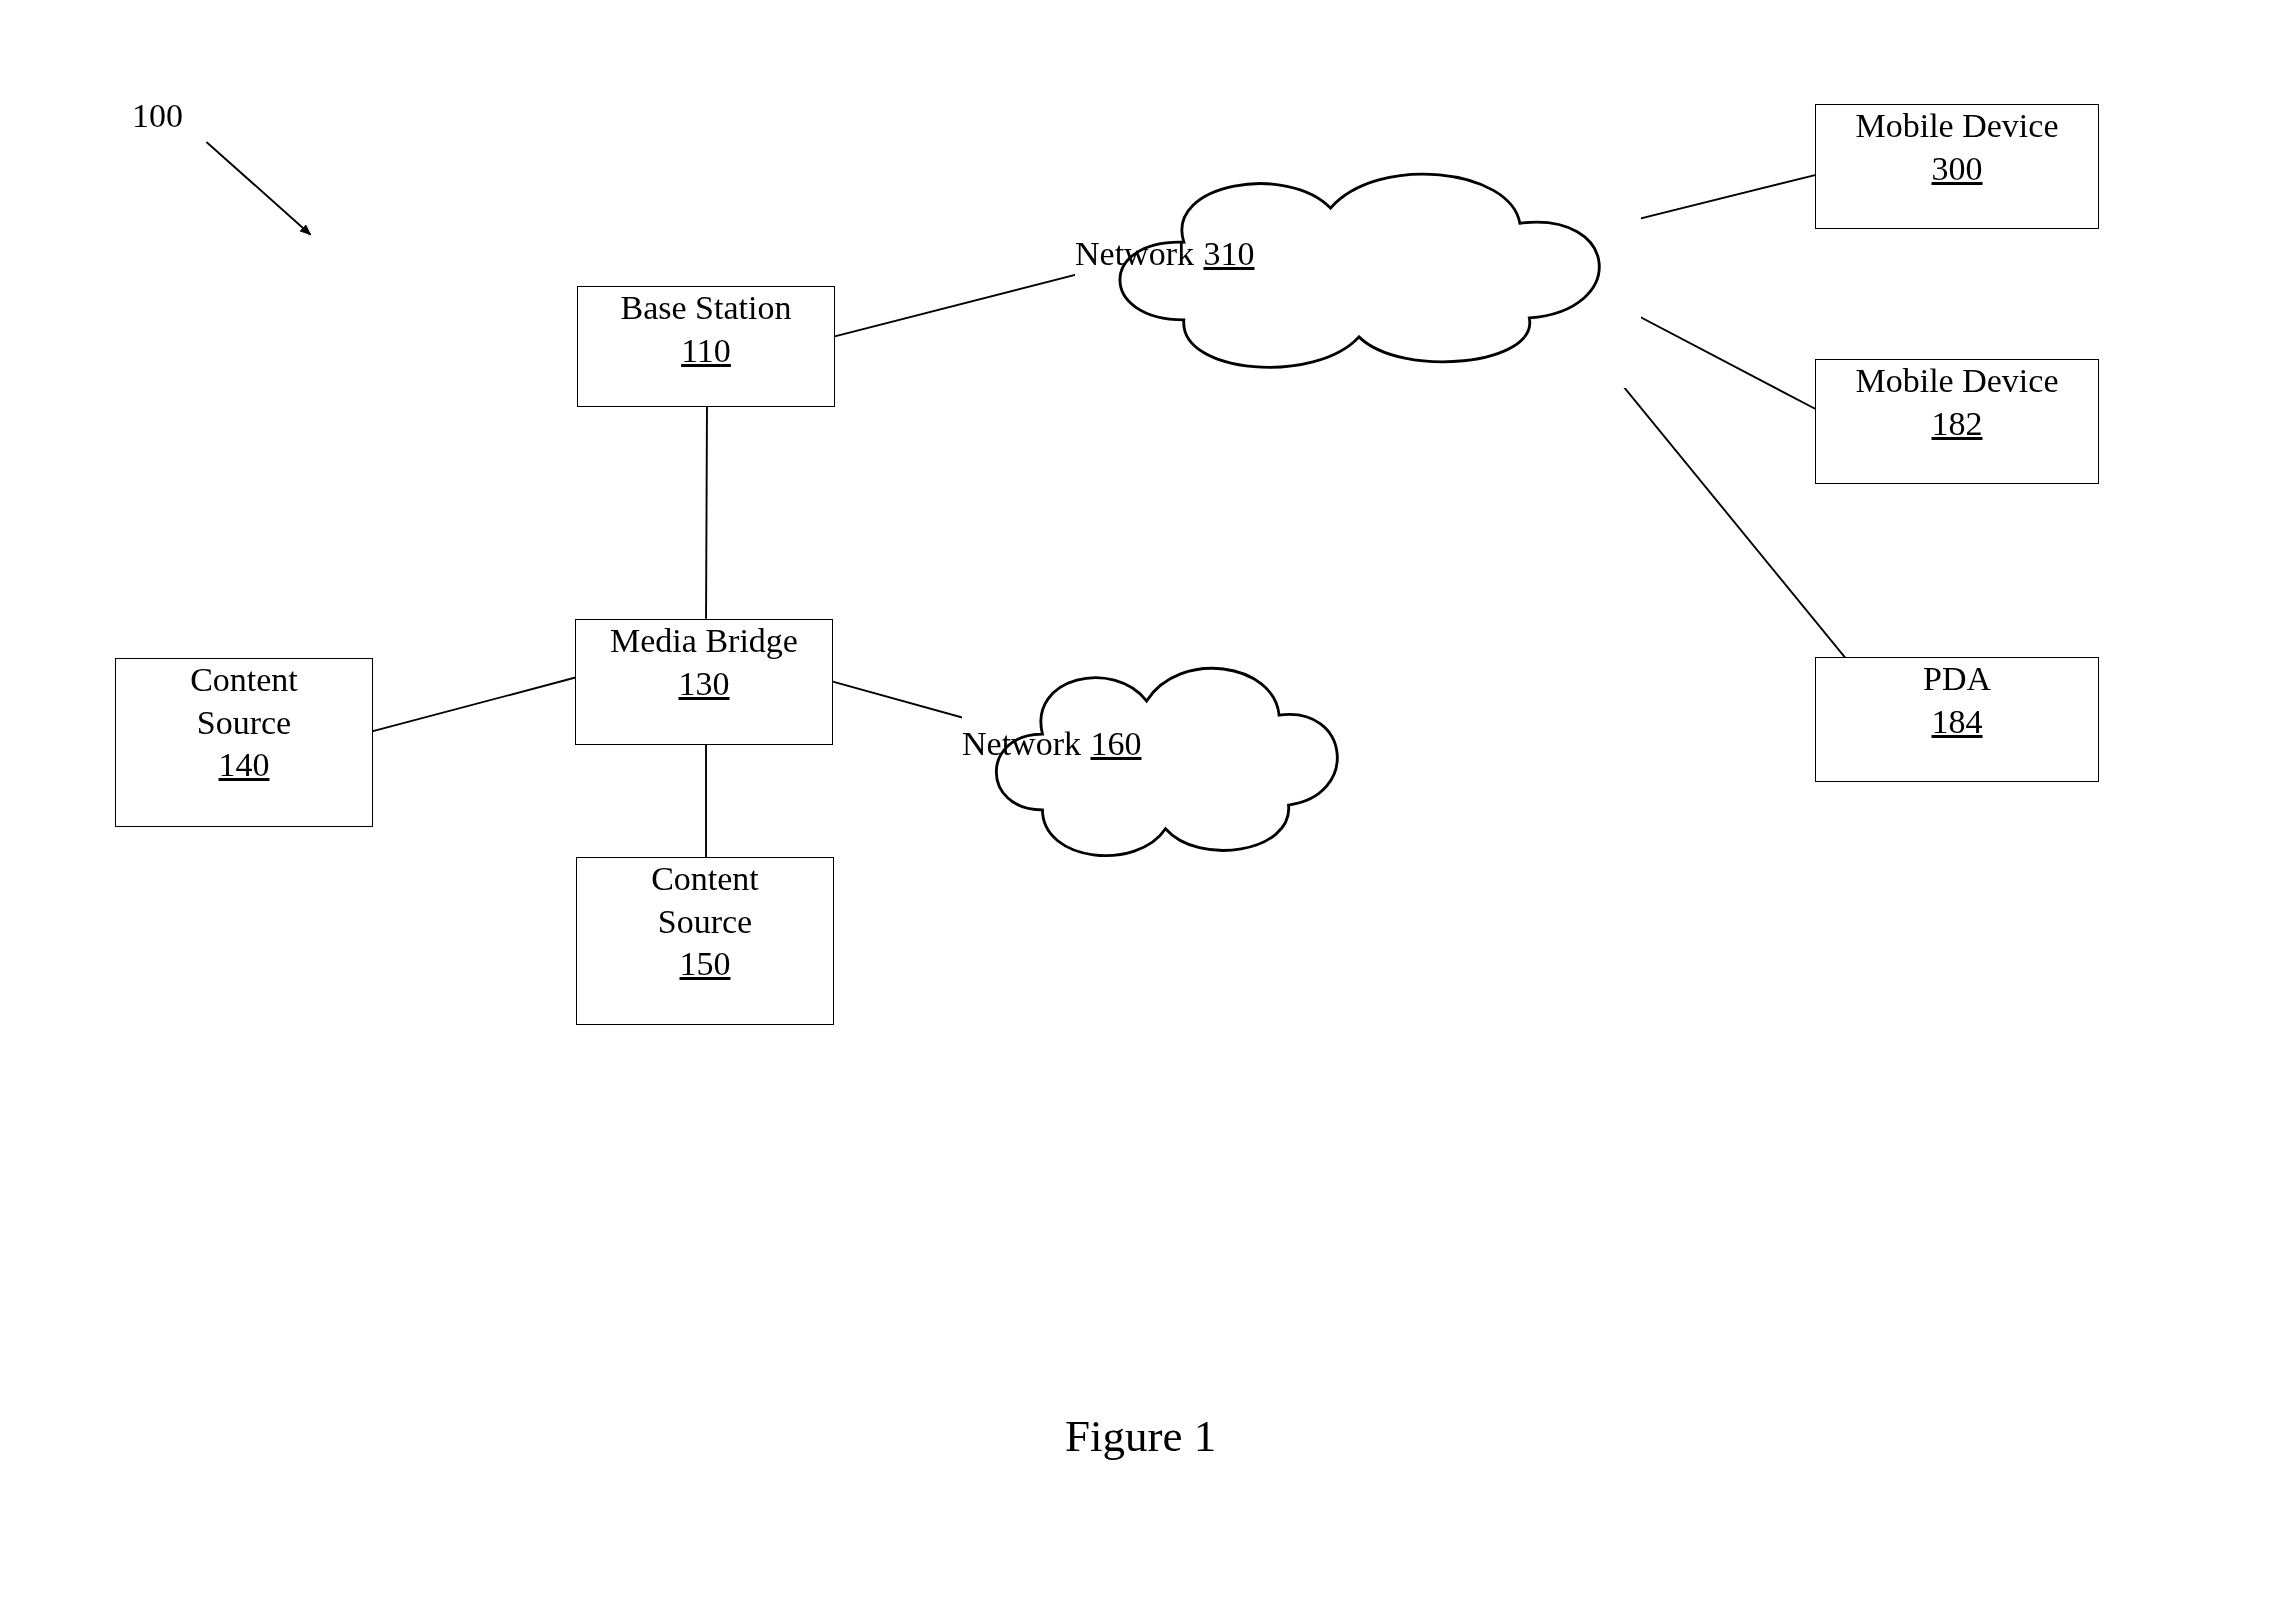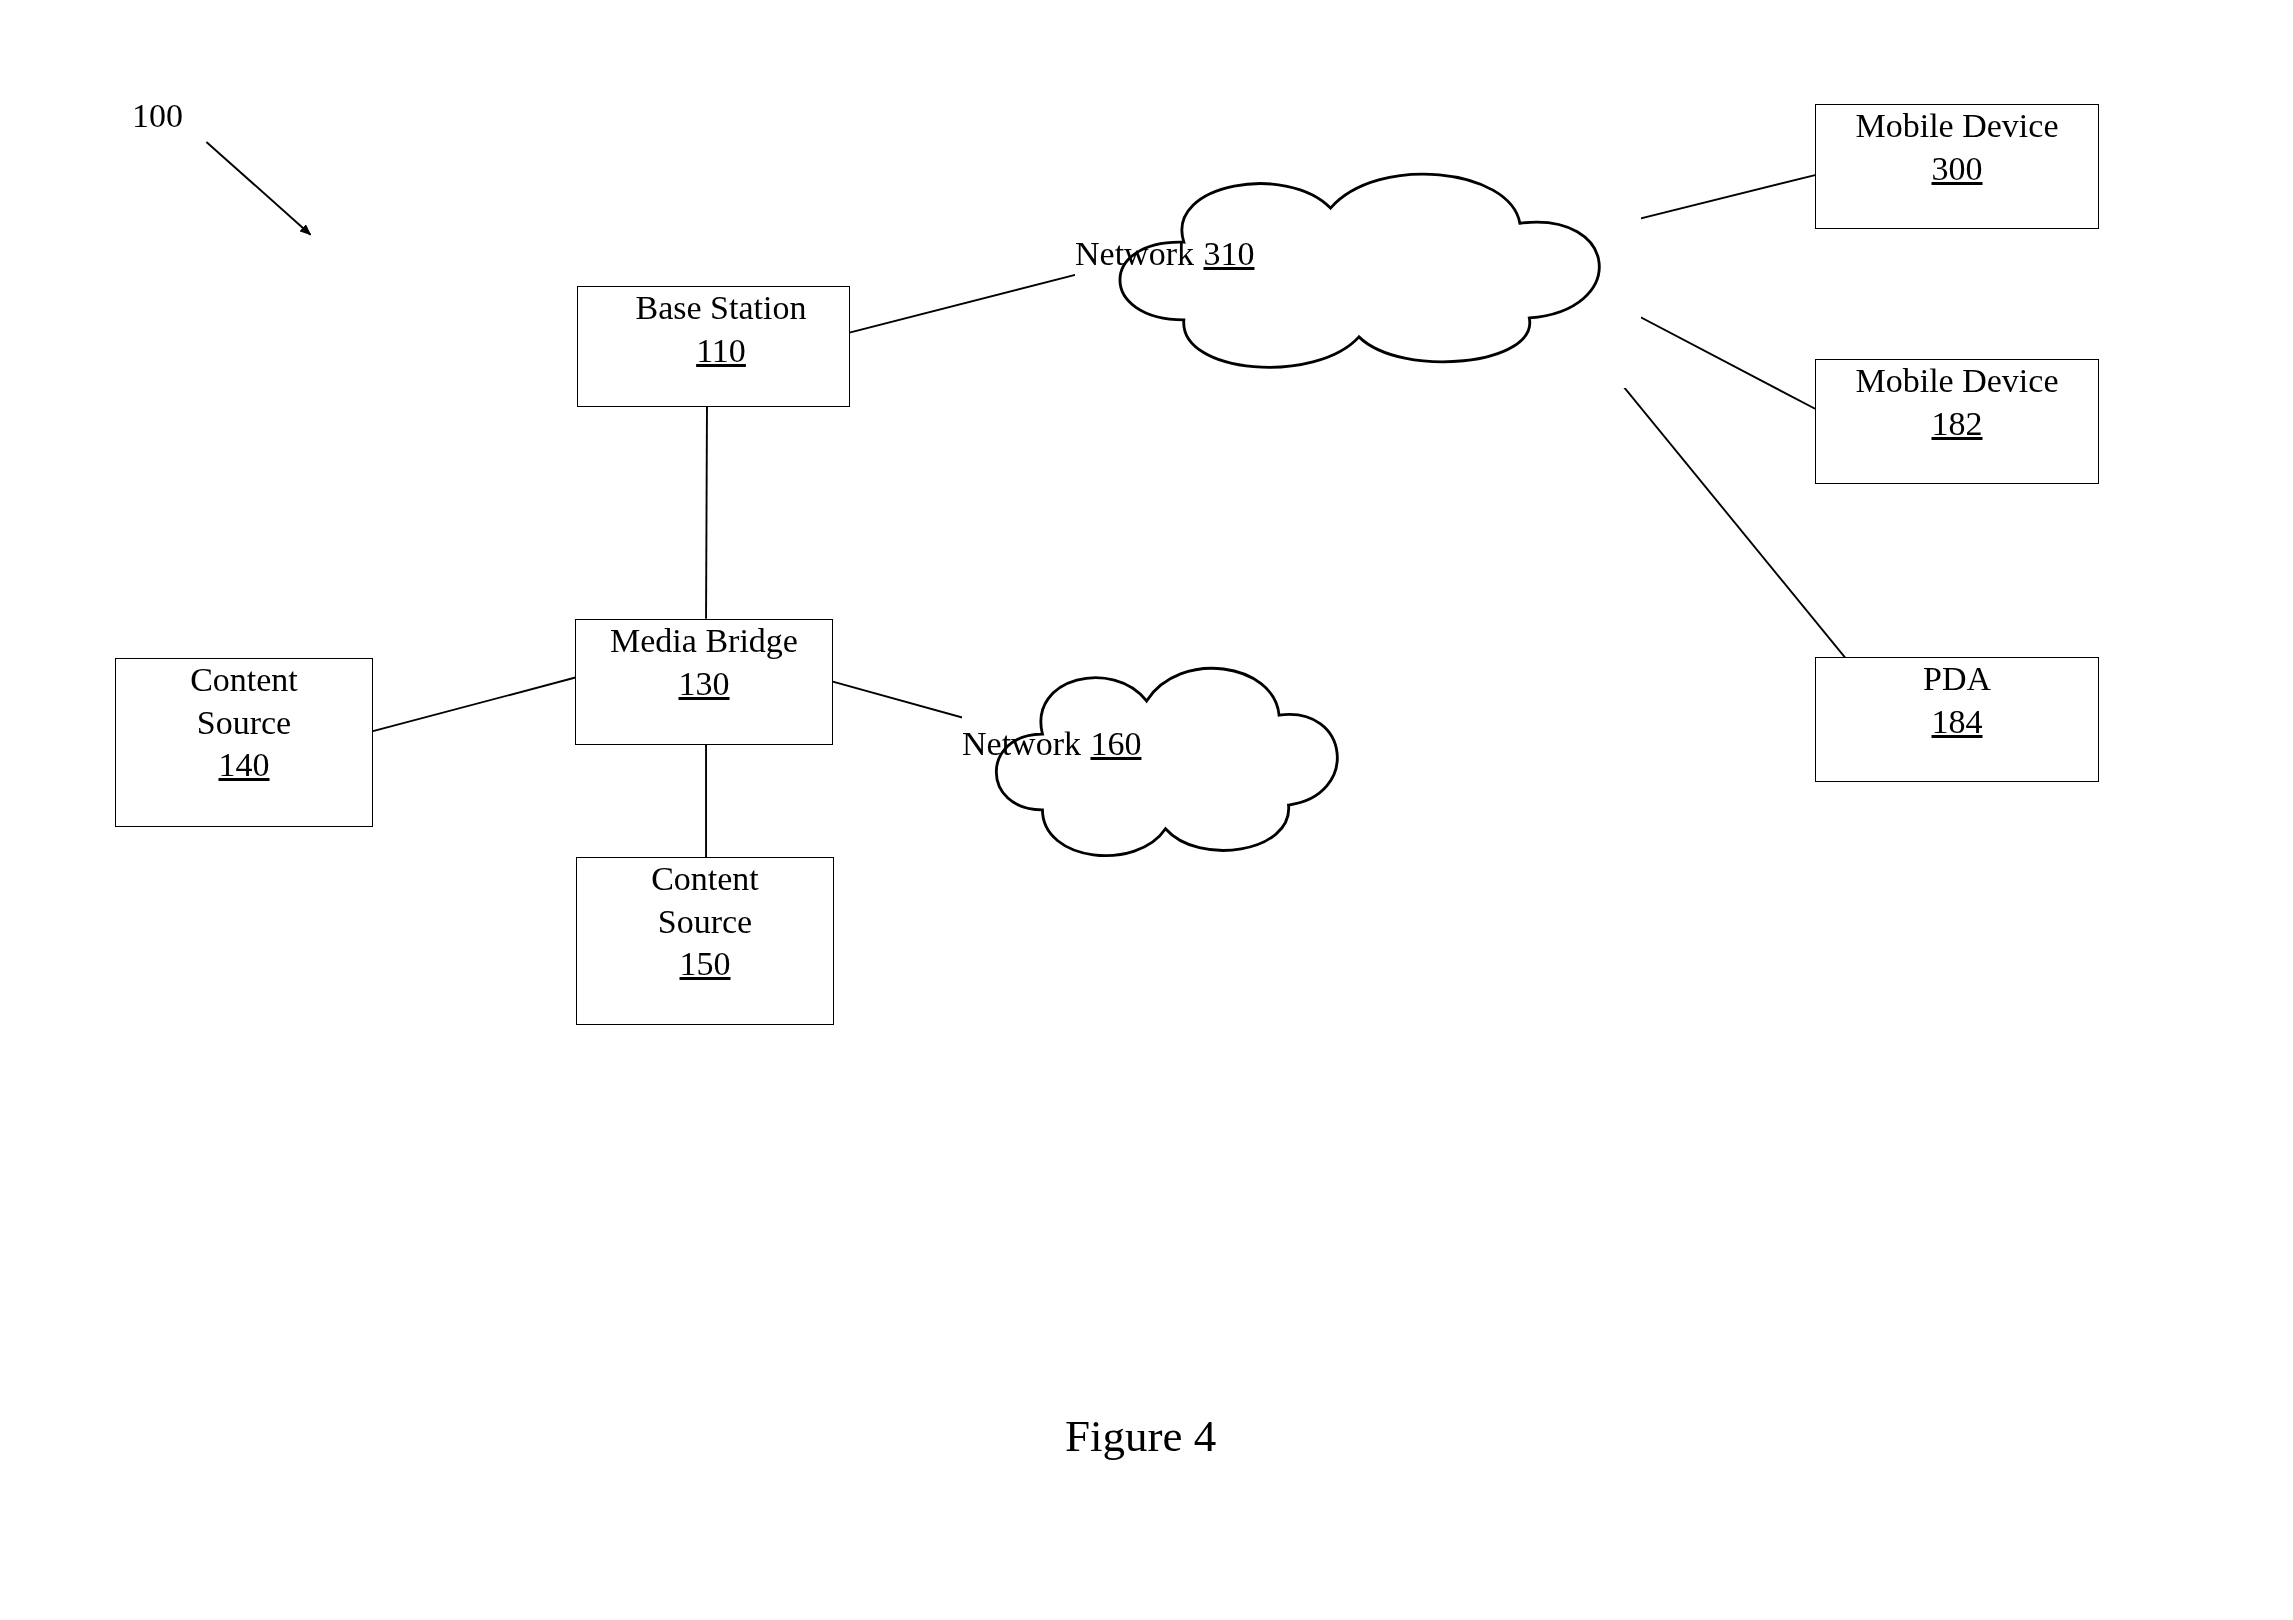--- a/index.html
+++ b/index.html
@@ -105,21 +105,21 @@
       <line x1="393" y1="773" x2="608" y2="716"></line>
 
       <line x1="746" y1="785" x2="746" y2="906"></line>
     </g>
   </svg>
 
   <div class="ref-label" style="left:132px; top:97px;">
     <span>100</span>
   </div>
 
-  <div class="node box" style="left:577px; top:286px; width:256px; height:119px;padding-left:15px;">
+  <div class="node box" style="left:577px; top:286px; width:256px; height:119px;">
     <span>Base Station</span>
     <span class="refnum">110</span>
   </div>
 
   <div class="node box" style="left:575px; top:619px; width:256px; height:124px;">
     <span>Media Bridge</span>
     <span class="refnum">130</span>
   </div>
 
   <div class="node box" style="left:115px; top:658px; width:256px; height:167px;">
@@ -175,17 +175,17 @@
     <span>Mobile Device</span>
     <span class="refnum">182</span>
   </div>
 
   <div class="node box" style="left:1815px; top:657px; width:282px; height:123px;">
     <span>PDA</span>
     <span class="refnum">184</span>
   </div>
 
   <div class="figure-caption" style="left:1065px; top:1410px;">
-    <span>Figure 4</span>
+    <span>Figure 1</span>
   </div>
 
 </div>
 
 
 </body></html>

